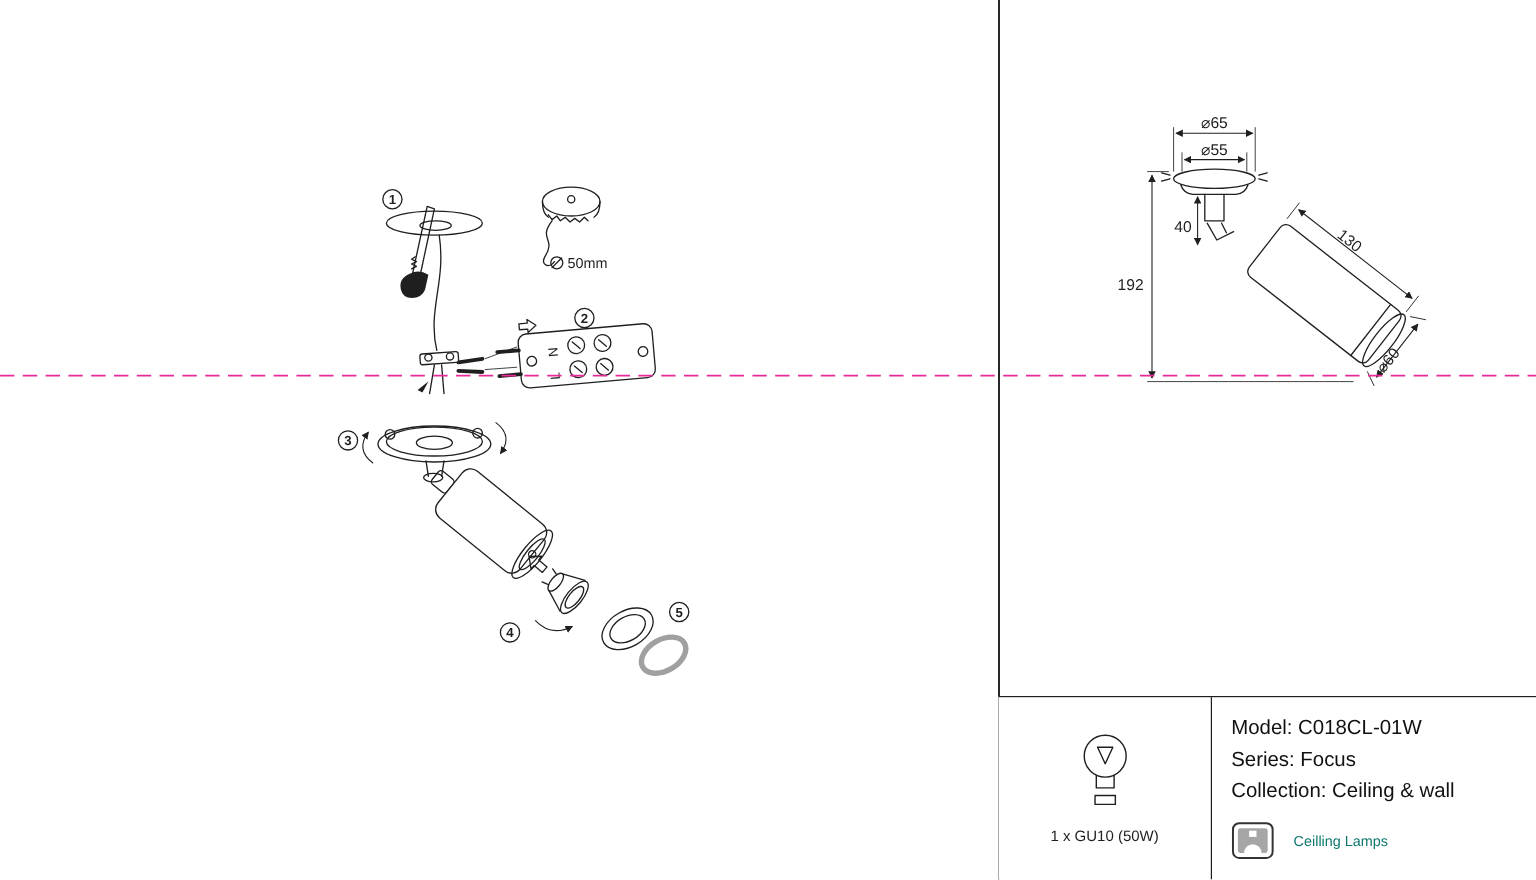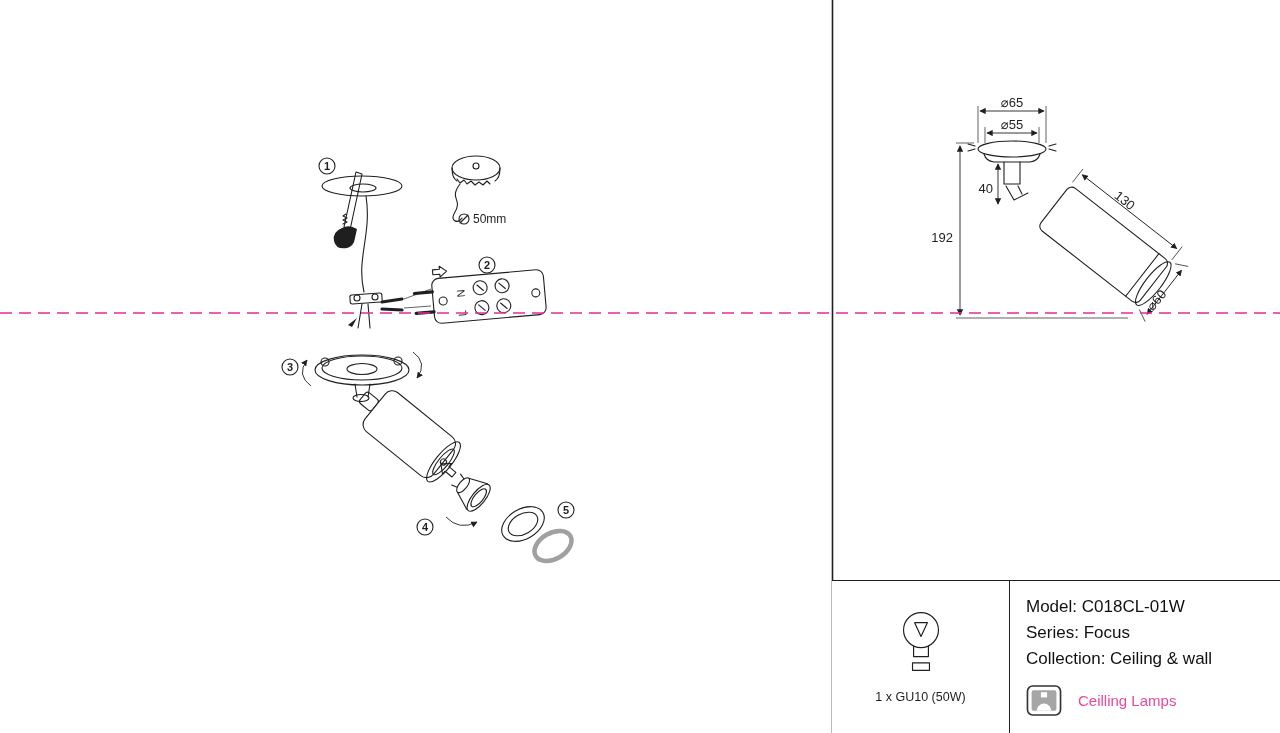--- a/index.html
+++ b/index.html
@@ -25,21 +25,21 @@
 
   
   .spec-table { position:absolute; left:832px; top:580px; width:448px; height:153px;
                 display:flex; border-top:1.6px solid var(--ink); background:#fff; }
   .cell-left  { width:178px; border-right:1.6px solid var(--ink);
                 display:flex; flex-direction:column; align-items:center; justify-content:center; gap:8px; }
   .cell-right { flex:1; padding:13px 10px 0 16px; }
   .lamp-label { font-size:12.5px; color:var(--ink); }
   .info-line  { font-size:17px; color:#111; line-height:26px; }
   .category-row { display:flex; align-items:center; margin-top:13px; gap:16px; }
-  .category-label { font-size:15px; color:#ec4899; }
+  .category-label { font-size:12px; color:#0f766e; }
 </style>
 </head>
 <body>
 
 <div class="page">
 
   <svg class="diagram" width="1280" height="733" viewBox="0 0 1280 733">
     <defs>
       <marker id="arr" viewBox="0 0 10 10" refX="9" refY="5" markerWidth="7" markerHeight="7" orient="auto-start-reverse">
         <path d="M0 0 L10 5 L0 10 z" fill="#1f1f1f"></path>

